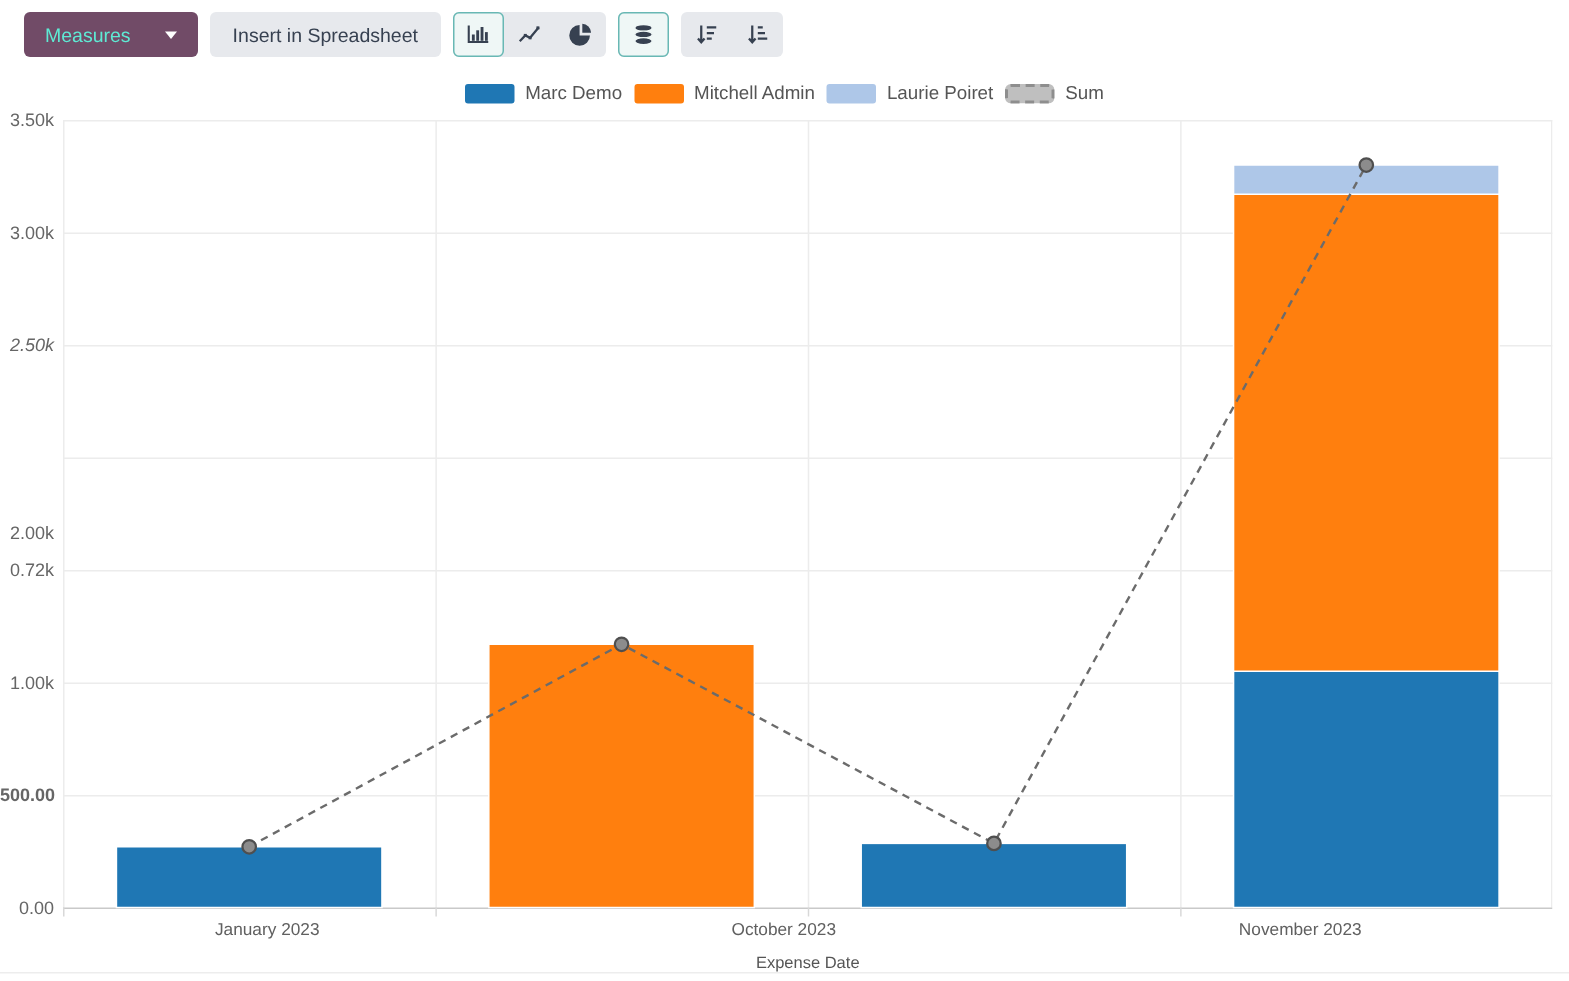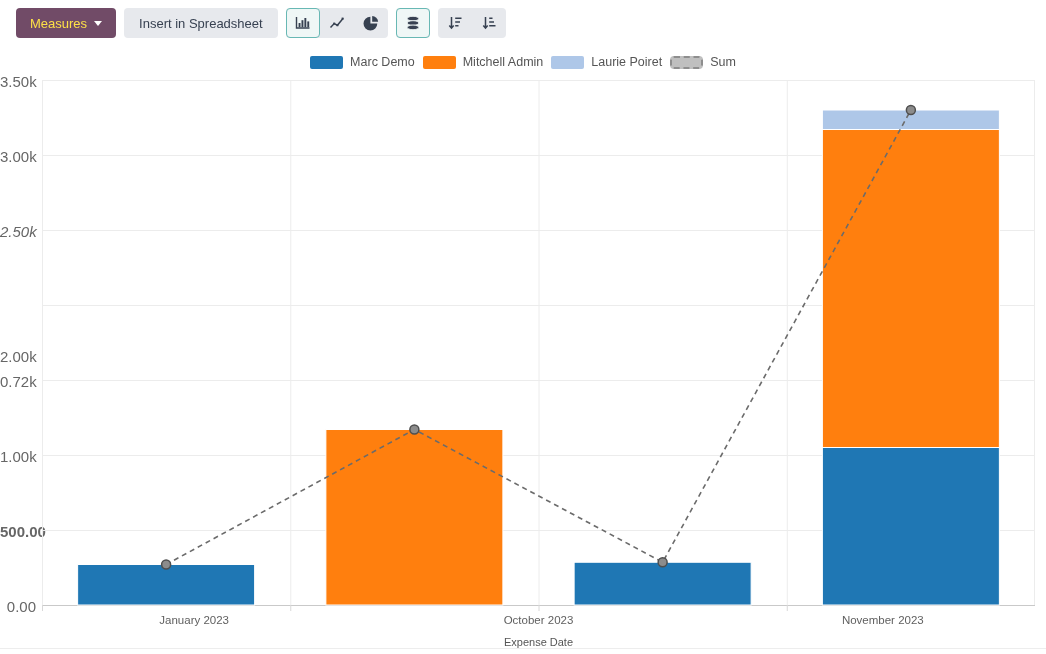--- a/index.html
+++ b/index.html
@@ -5,44 +5,44 @@
   * { margin:0; padding:0; box-sizing:border-box; }
   html,body { width:1046px; height:654px; background:#ffffff; overflow:hidden;
               font-family:"Liberation Sans", sans-serif; }
   #app { position:relative; width:1046px; height:654px; background:#fff; }
 
   
   #toolbar { position:absolute; top:0; left:0; width:1046px; height:46px;
              display:flex; align-items:center; gap:8px; padding-left:16px; background:#fff; }
   .btn { height:30px; display:inline-flex; align-items:center; justify-content:center;
          border-radius:4px; font-size:13px; cursor:pointer; border:1px solid transparent; }
-  #measures-btn { background:#714B67; color:#fde047; padding:0 13px; gap:7px; font-weight:500;text-align:center; }
+  #measures-btn { background:#714B67; color:#5eead4; padding:0 13px; gap:23px; font-weight:500;text-align:center; }
   .caret { width:0; height:0; border-left:4px solid transparent; border-right:4px solid transparent;
            border-top:5px solid #ffffff; display:inline-block; }
   #insert-btn { background:#e7e9ed; color:#374151; padding:0 14px; font-weight:400; }
   .btn-group { display:inline-flex; background:#e7e9ed; border-radius:4px; }
   .icon-btn { width:34px; height:30px; display:inline-flex; align-items:center; justify-content:center;
               border-radius:4px; border:1px solid transparent; cursor:pointer; background:transparent; }
   .icon-btn.selected { background:#eff7f6; border-color:#68b8b4; }
   .icon-btn svg { display:block; }
 
   
   #legend-row { position:absolute; top:55px; left:0; width:1046px; display:flex;
                 justify-content:center; align-items:center; gap:8px; }
   .legend-item { display:flex; align-items:center; gap:7px; font-size:12.5px; color:#555; cursor:pointer; }
   .legend-swatch { width:33px; height:13px; border-radius:2px; }
   .legend-swatch.dashed { background:#bfbfbf; border:2px dashed #8e8e8e; border-radius:4px; }
 
   
   #chart-region { position:absolute; top:76px; left:0; width:1046px; height:578px; }
   #y-axis-labels { position:absolute; left:0; top:0; width:38px; height:540px; }
   .y-tick-label { position:absolute; right:2px; width:36px; text-align:right;
-                  font-size:15px; color:#666; }
+                  font-size:12px; color:#666; }
   #plot-svg { position:absolute; left:42px; top:4px; }
-  #x-axis-labels { position:absolute; left:42px; top:538px; width:993px; display:flex;gap:40px; }
+  #x-axis-labels { position:absolute; left:26px; top:538px; width:993px; display:flex;gap:40px; }
   .x-tick-label { flex:1; text-align:center; font-size:11.5px; color:#606060; }
   #x-axis-title { position:absolute; left:42px; top:560px; width:993px; text-align:center;
                   font-size:11px; color:#555; }
   #footer-line { position:absolute; top:648px; left:0; width:1046px; border-top:1px solid #ededed; }
 </style>
 </head>
 <body>
 
 <div id="app">
 

